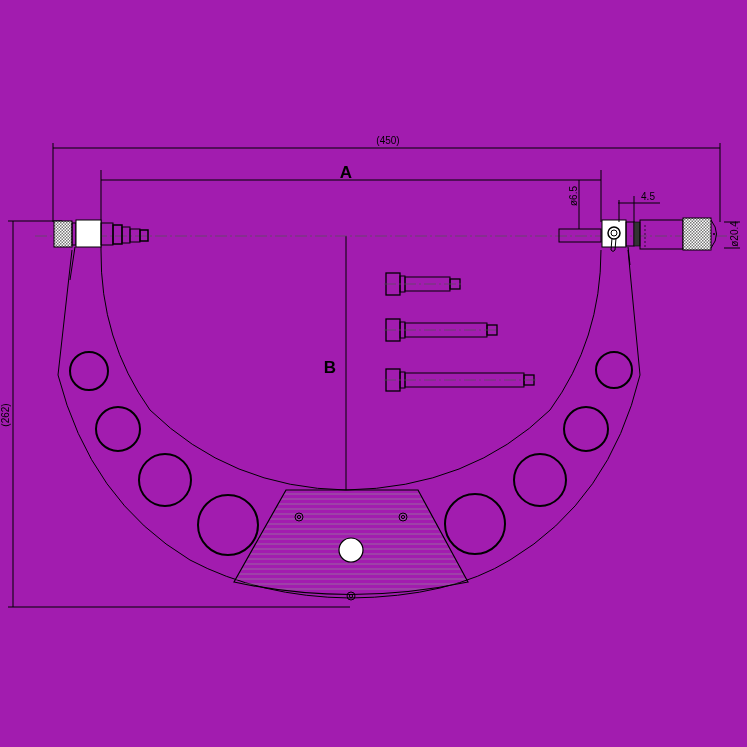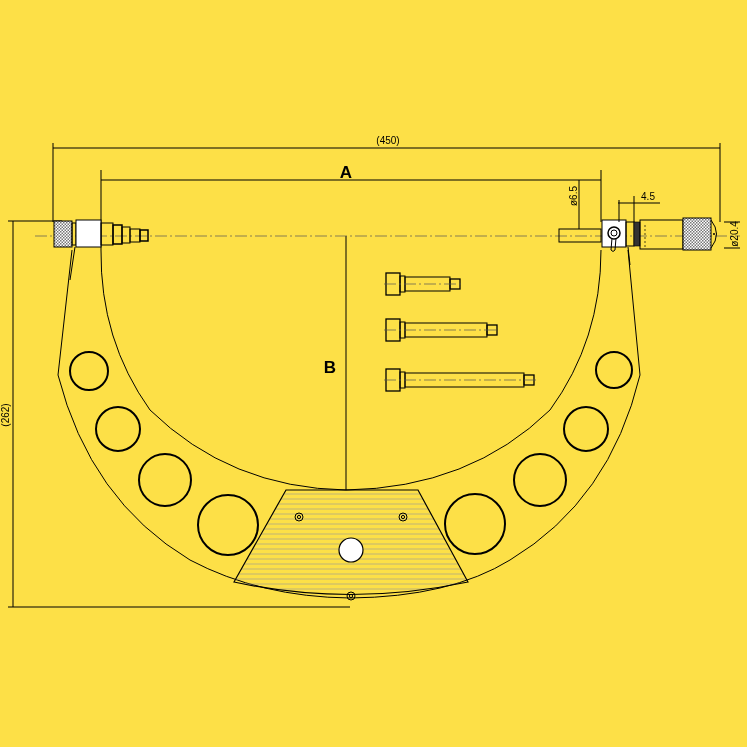--- a/index.html
+++ b/index.html
@@ -1,16 +1,16 @@
 <!DOCTYPE html>
 <html><head>
 <meta charset="utf-8">
 <style>
   html,body{margin:0;padding:0;background:#ffffff;}
-  #canvas{position:relative;width:747px;height:747px;overflow:hidden;background:#fde047;}
+  #canvas{position:relative;width:747px;height:747px;overflow:hidden;background:#a21caf;}
   svg{position:absolute;left:0;top:0;}
   .lbl{font-family:"Liberation Sans",sans-serif;fill:#000;}
   .dimtxt{font-size:10px;}
   .big{font-size:17px;font-weight:bold;}
   .ln{stroke:#000;fill:none;stroke-width:1;}
   .thick{stroke:#000;fill:none;stroke-width:2;}
   .thin{stroke:#000;fill:none;stroke-width:0.7;}
   .cl{stroke:#555;fill:none;stroke-width:0.7;stroke-dasharray:12 3 2 3;}
   .hatch{stroke:#999;stroke-width:0.6;}
 </style>

